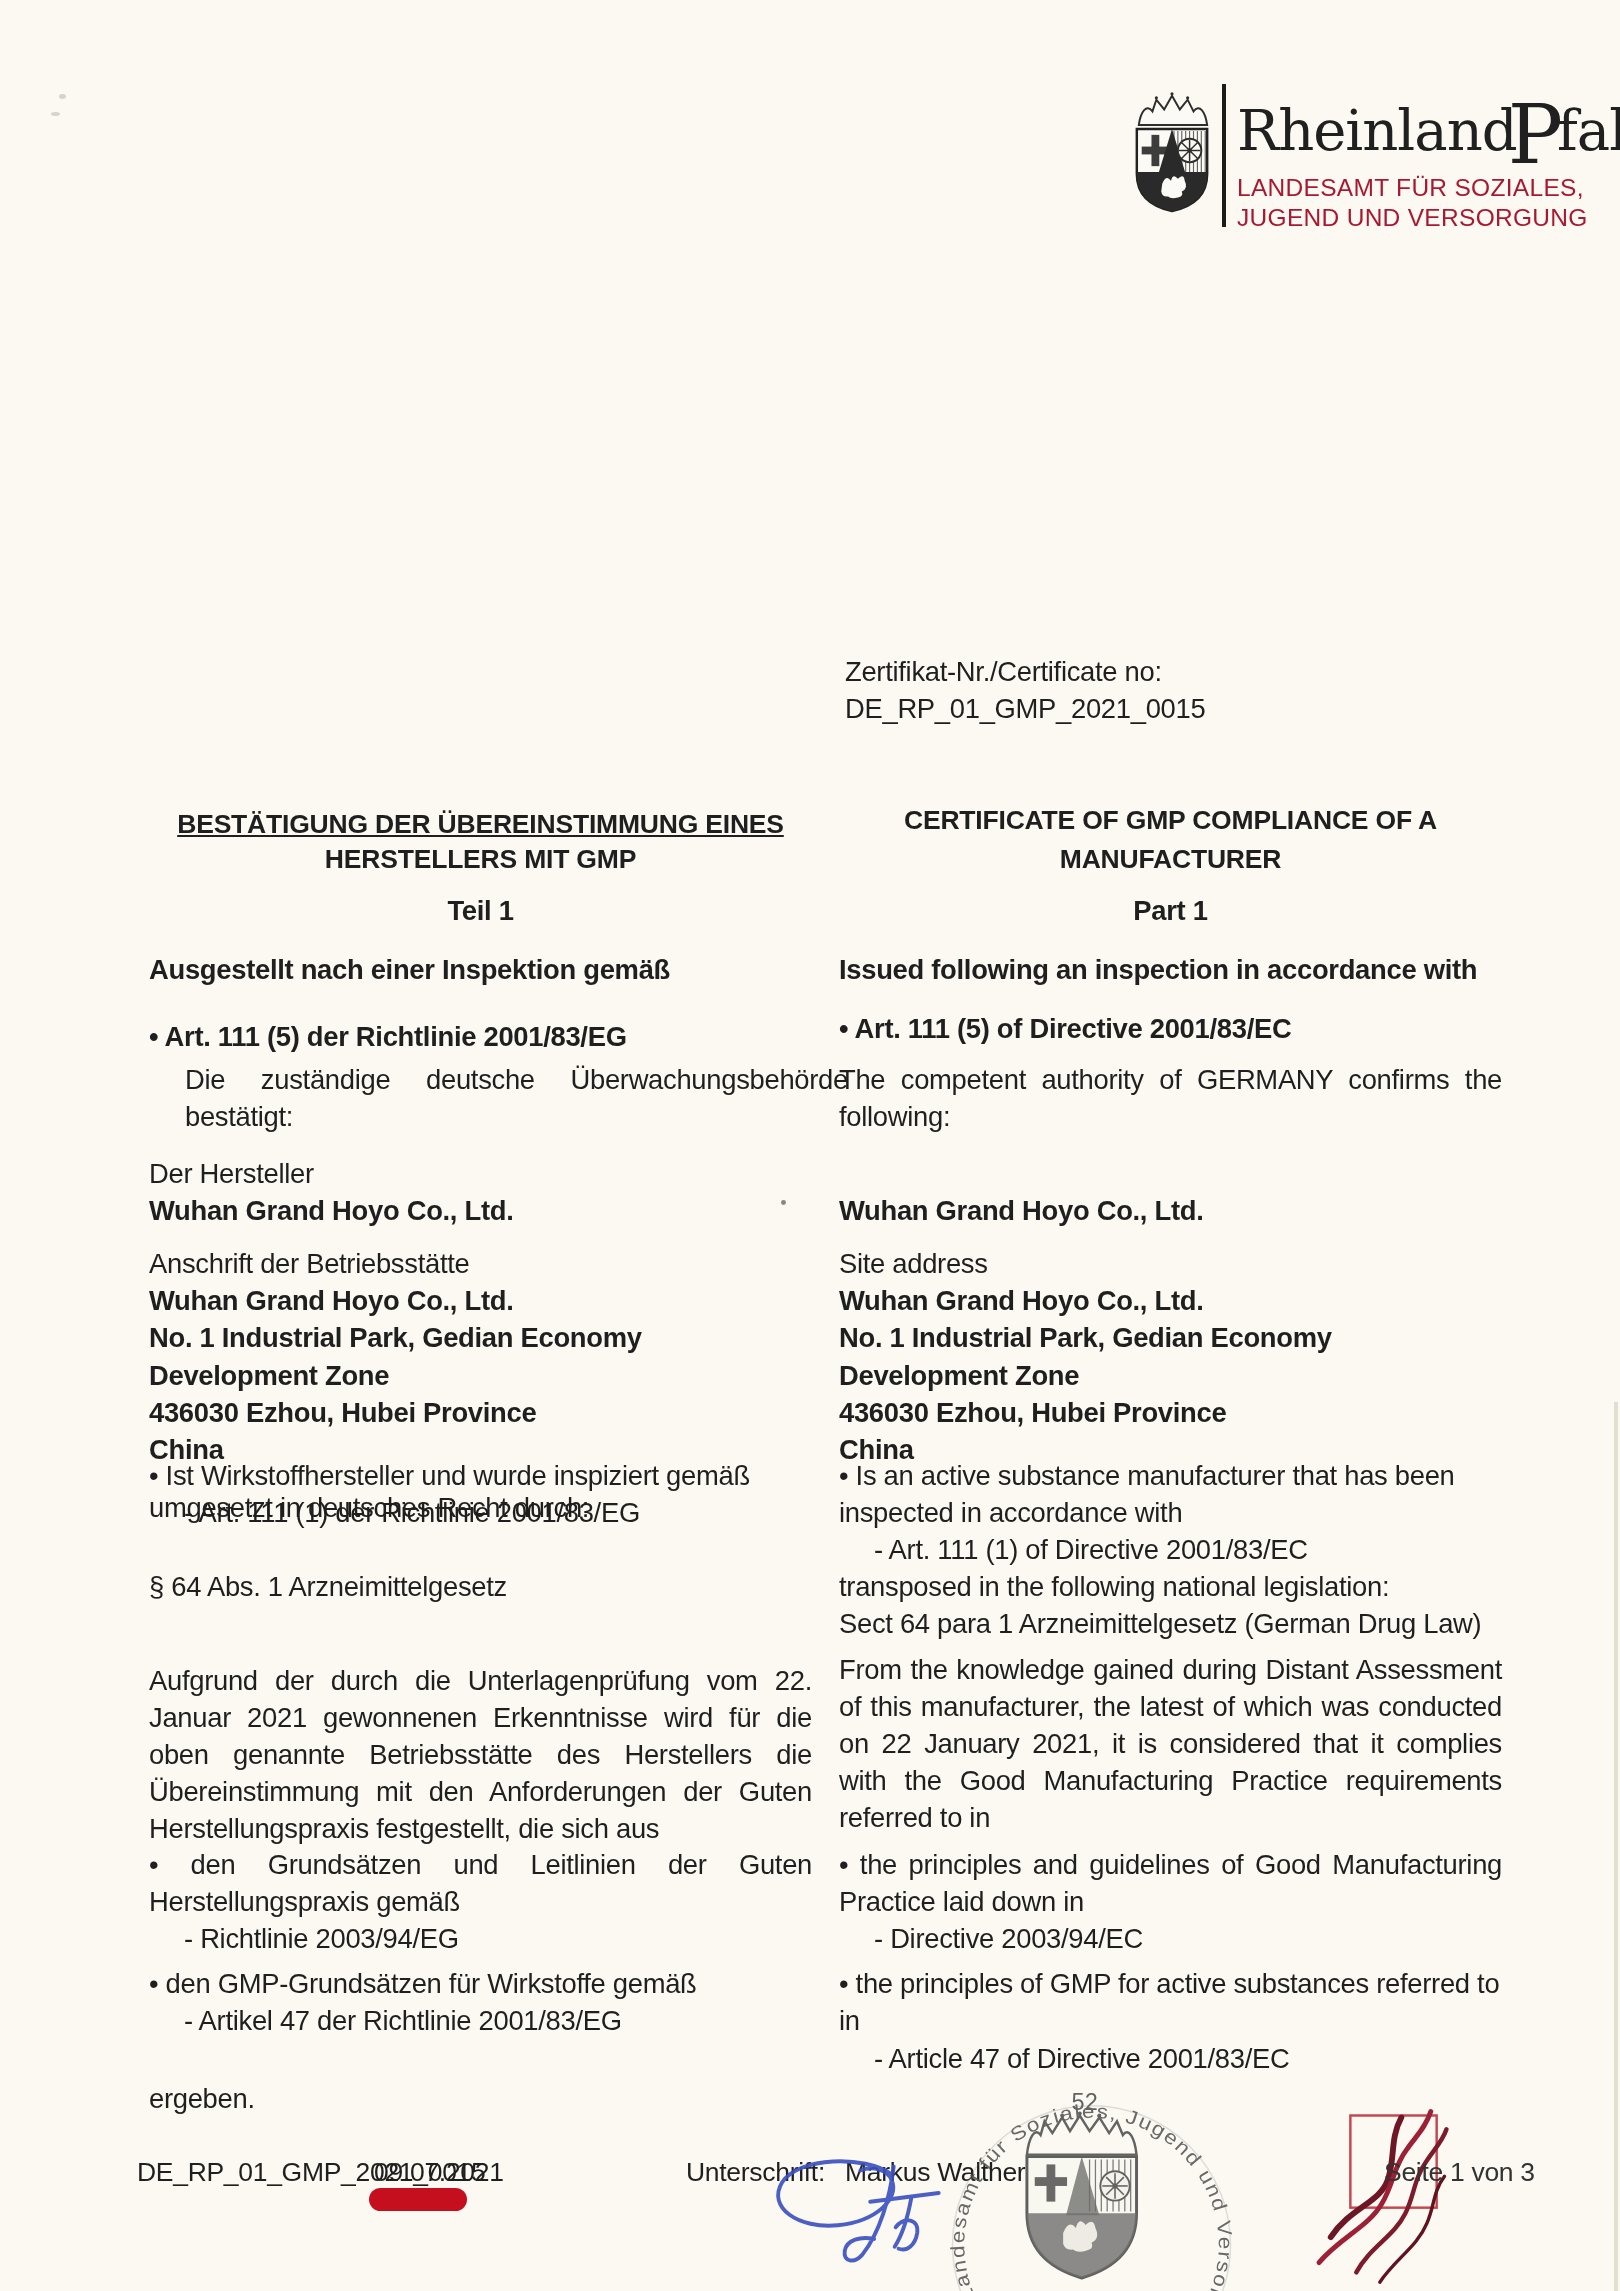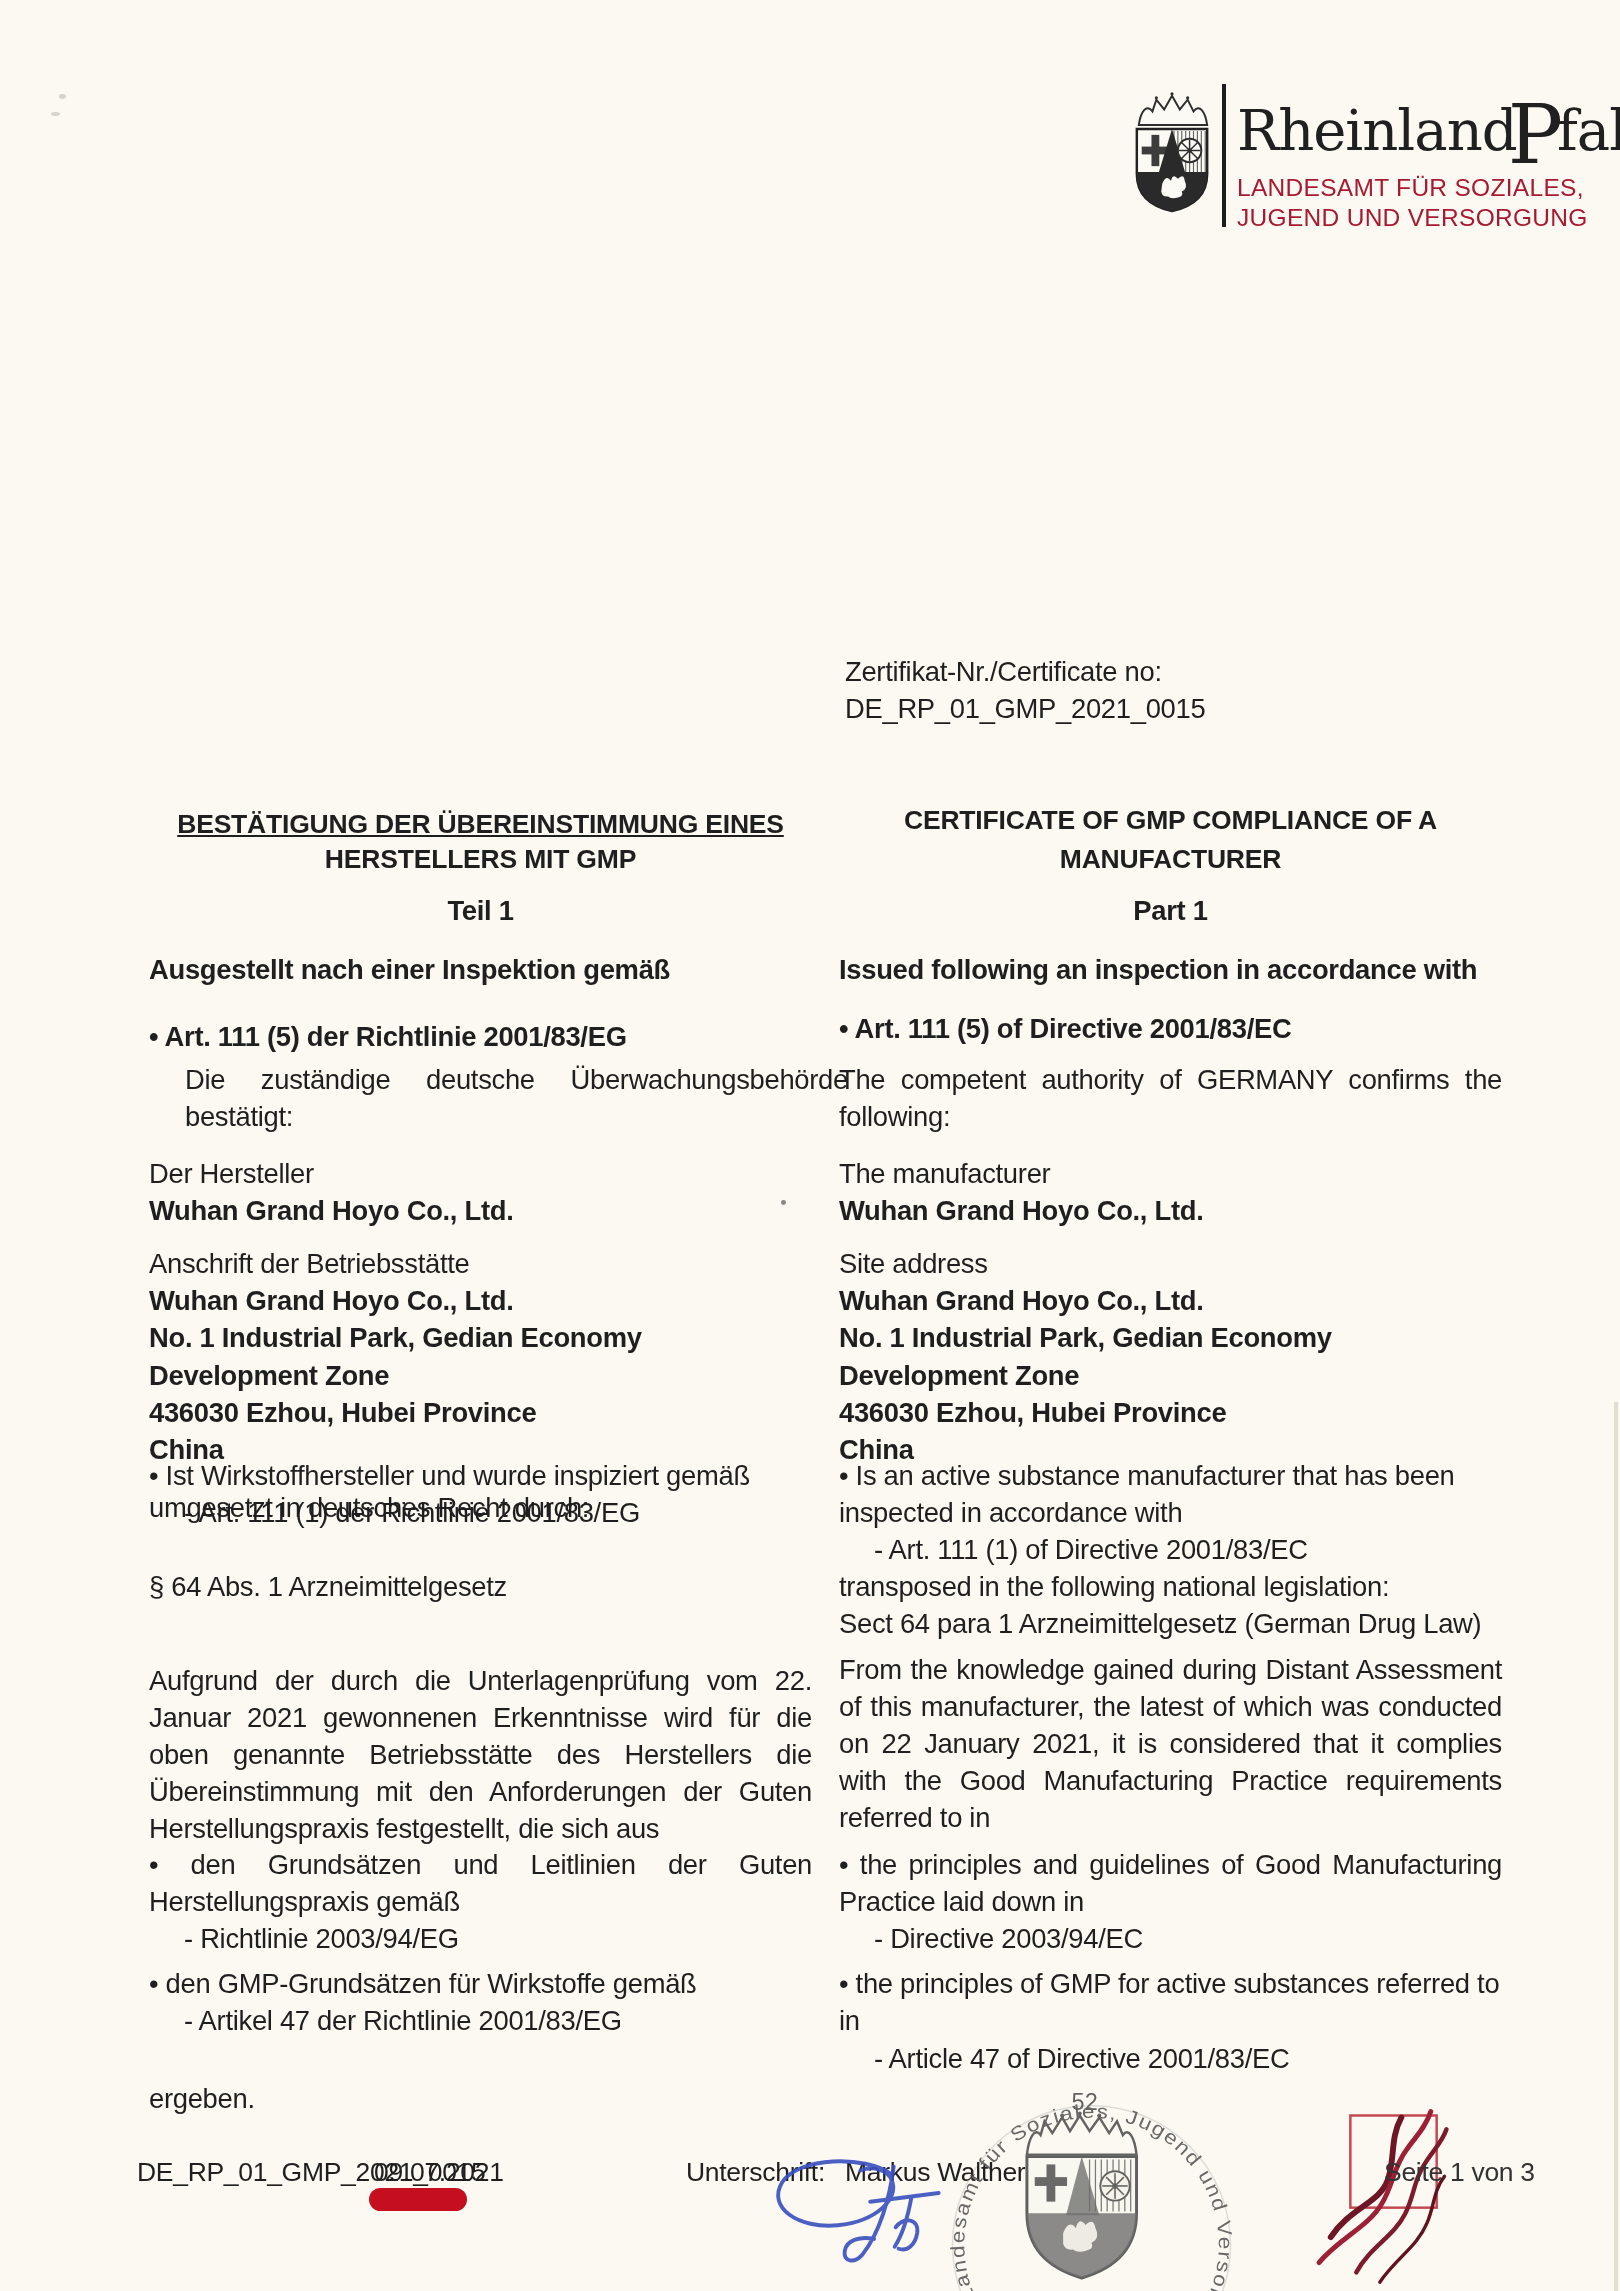--- a/index.html
+++ b/index.html
@@ -118,21 +118,20 @@
   <div class="t colL" style="top:1965px;">• den GMP-Grundsätzen für Wirkstoffe gemäß</div>
   <div class="t ind colL" style="top:2002px;">- Artikel 47 der Richtlinie 2001/83/EG</div>
   <div class="t colL" style="top:2080px;">ergeben.</div>
 
   <div class="t b c h1 colR" style="top:802px;">CERTIFICATE OF GMP COMPLIANCE OF A</div>
   <div class="t b c h1 colR" style="top:841px;">MANUFACTURER</div>
   <div class="t b c colR" style="top:892px;">Part 1</div>
   <div class="t b colR" style="top:951px;">Issued following an inspection in accordance with</div>
   <div class="t b colR" style="top:1010px;">• Art. 111 (5) of Directive 2001/83/EC</div>
   <div class="t w j colR" style="top:1061px;">The competent authority of GERMANY confirms the following:</div>
-  <div class="t colR" style="top:1155px;">The manufacturer</div>
   <div class="t b colR" style="top:1192px;">Wuhan Grand Hoyo Co., Ltd.</div>
   <div class="t colR" style="top:1245px;">Site address</div>
   <div class="t b colR" style="top:1282px;">Wuhan Grand Hoyo Co., Ltd.</div>
   <div class="t b colR" style="top:1319px;">No. 1 Industrial Park, Gedian Economy</div>
   <div class="t b colR" style="top:1357px;">Development Zone</div>
   <div class="t b colR" style="top:1394px;">436030 Ezhou, Hubei Province</div>
   <div class="t b colR" style="top:1431px;">China</div>
   <div class="t w colR" style="top:1457px;">• Is an active substance manufacturer that has been inspected in accordance with</div>
   <div class="t ind colR" style="top:1531px;">- Art. 111 (1) of Directive 2001/83/EC</div>
   <div class="t colR" style="top:1568px;">transposed in the following national legislation:</div>

